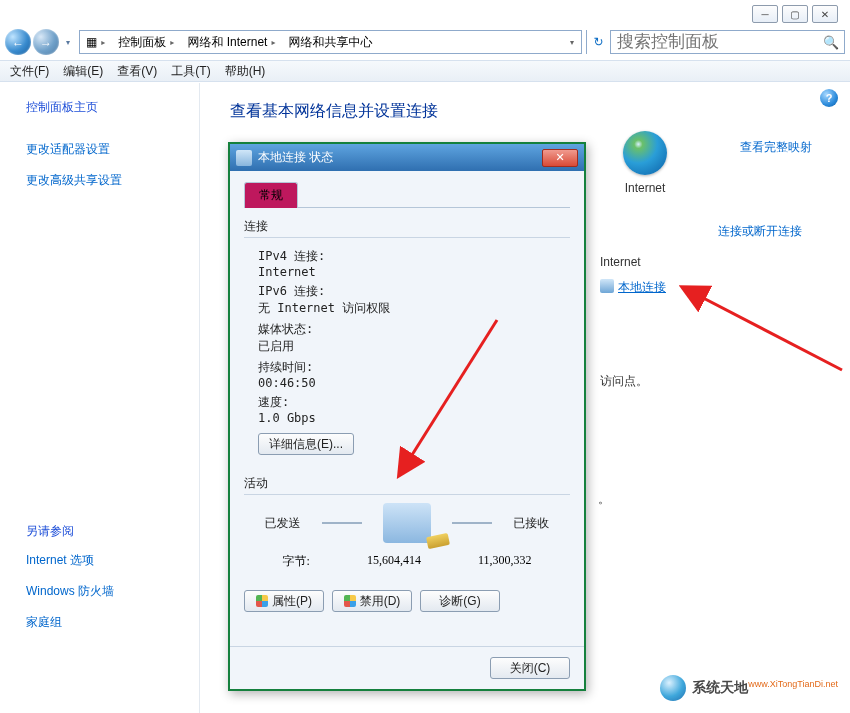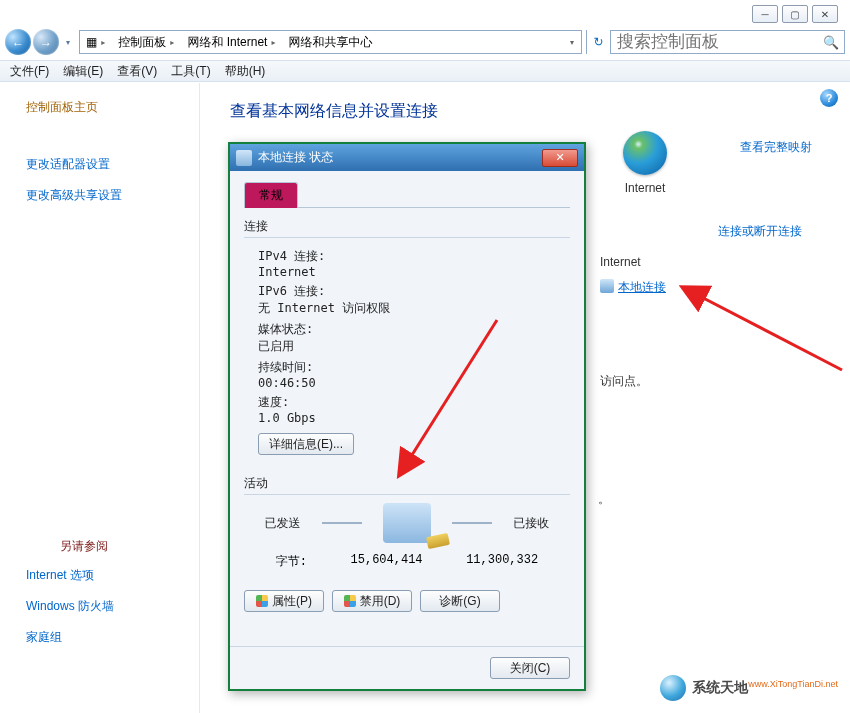--- a/index.html
+++ b/index.html
@@ -23,23 +23,23 @@
   .search .mag { position:absolute; right:4px; top:4px; color:#4f7db1; font-size:13px; }
 
   
   .menubar { position:absolute; top:60px; left:0; right:0; height:22px; background:linear-gradient(#f6f9fc,#e9eff6); border-top:1px solid #d6e1ee; border-bottom:1px solid #d6e1ee; display:flex; align-items:center; padding:0 10px; gap:14px; }
   .menubar span { cursor:pointer; color:#222; }
 
   
   .body { position:absolute; top:83px; left:0; right:0; bottom:0; display:flex; background:#fff; }
   .side { width:200px; padding:16px 0 0 26px; border-right:1px solid #e3e9f0; }
   .side a { display:block; color:#0066cc; text-decoration:none; margin-bottom:14px; cursor:pointer; }
-  .side .home { color:#a16207; margin-bottom:40px;font-family:Liberation Mono, monospace; }
+  .side .home { color:#1d4ed8; margin-bottom:25px;font-family:Liberation Mono, monospace; }
   .side .sep { height:320px; }
-  .side .see-also { color:#7f1d1d; margin-bottom:12px;margin-left:34px; }
+  .side .see-also { color:#1d4ed8; margin-bottom:12px; }
 
   .main { flex:1; position:relative; padding:18px 0 0 30px; }
   .main h1 { color:#003399; font-size:16px; font-weight:normal; margin-bottom:28px; }
   .help-icon { position:absolute; top:6px; right:12px; width:18px; height:18px; border-radius:50%; background:radial-gradient(circle at 35% 30%, #a7d8ff,#2a8adb 60%,#0a5aa0); color:#fff; display:flex; align-items:center; justify-content:center; font-size:11px; font-weight:bold; cursor:pointer; }
 
   .net-box { position:absolute; left:400px; top:48px; width:90px; text-align:center; }
   .globe { width:44px; height:44px; margin:0 auto 6px; border-radius:50%; background:radial-gradient(circle at 35% 30%, #d8f0ff 0%, #6ac06a 10%, #2a9ed8 45%, #0b5fa6 100%); box-shadow:0 1px 3px rgba(0,0,0,.3); }
   .net-label { color:#333; }
   .rview { position:absolute; left:540px; top:56px; color:#0066cc; cursor:pointer; }
   .net-title { position:absolute; left:400px; top:172px; color:#333; }
@@ -73,21 +73,21 @@
   .row .v { color:#222; }
   .btn { display:inline-flex; align-items:center; justify-content:center; min-width:80px; height:22px; padding:0 10px; border:1px solid #8b9db2; border-radius:3px; background:linear-gradient(#fdfdfd,#e3e9f0); cursor:pointer; font-size:12px; color:#222; }
   .btn .shield { width:12px; height:12px; margin-right:4px; background:conic-gradient(#f7c948 0 90deg, #3aa0e8 90deg 180deg, #e3574a 180deg 270deg, #53b553 270deg 360deg); border-radius:2px; }
   .details-row { padding:6px 0 4px 14px; }
   .activity { padding-top:6px; }
   .act-head { display:flex; justify-content:space-around; align-items:center; padding:0 10px; }
   .act-head .pc { width:48px; height:40px; background:linear-gradient(#cde3f7,#8bb7e0); border-radius:4px; position:relative; }
   .act-head .pc:after { content:""; position:absolute; right:-18px; bottom:-4px; width:22px; height:12px; background:linear-gradient(#f0d060,#caa030); border-radius:2px; transform:rotate(-12deg); }
   .act-head .bar { width:40px; height:2px; background:#9fb3c8; }
   .act-head .lbl { color:#222; }
-  .bytes { display:flex; justify-content:space-around; padding:10px 10px 14px; font-family:Liberation Mono, monospace; }
+  .bytes { display:flex; justify-content:space-around; padding:10px 10px 14px; font-family:Liberation Serif, serif; }
   .btn-row { display:flex; gap:8px; padding:6px 0 10px; }
   .dlg-footer { border-top:1px solid #c9d5e3; padding:10px 14px; display:flex; justify-content:flex-end; }
 
   
   .arrow-svg { position:absolute; top:0; left:0; width:850px; height:713px; pointer-events:none; z-index:40; }
 </style>
 </head>
 <body>
 
 <div class="win-controls">

